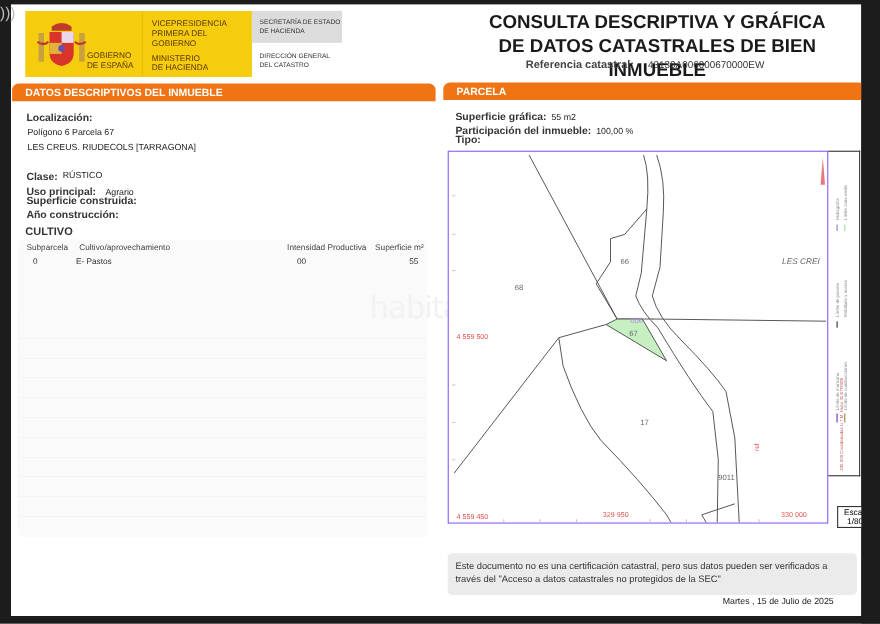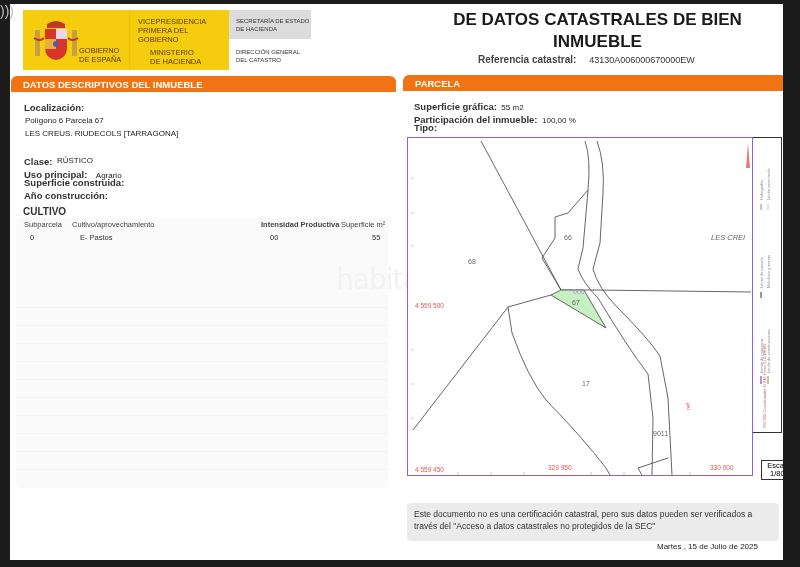--- a/index.html
+++ b/index.html
@@ -6,21 +6,21 @@
   body { width:800px; height:567px; position:relative; overflow:hidden; background:#1c1c1c; font-family:"Liberation Sans", sans-serif; }
   .page { position:absolute; left:10px; top:4px; width:773px; height:556px; background:#fff; }
   .edge-icon { position:absolute; left:0; top:0; width:14px; height:22px; color:#bbb; font-size:14px; line-height:22px; }
   .dark-right { position:absolute; right:0; top:0; width:17px; height:567px; background:#1c1c1c; }
   
   .hdr-yellow { position:absolute; left:23px; top:10px; width:206px; height:60px; background:#f6cc0f; }
   .hdr-yellow .divider { position:absolute; left:106px; top:0; width:1px; height:60px; background:#e9bd07; }
   .shield { position:absolute; left:9px; top:8px; width:48px; height:44px; }
   .gob-text { position:absolute; left:56px; top:36px; font-size:7.5px; line-height:9px; color:#5b3a00; }
   .vice { position:absolute; left:115px; top:7px; font-size:7.5px; line-height:9px; color:#5b3a00; }
-  .mini { position:absolute; left:115px; top:38px; font-size:7.5px; line-height:9px; color:#5b3a00;margin-left:12px; }
+  .mini { position:absolute; left:115px; top:38px; font-size:7.5px; line-height:9px; color:#5b3a00; }
   .secr { position:absolute; left:229px; top:10px; width:82px; height:29px; background:#dcdcdc; }
   .secr span { position:absolute; left:7px; top:7px; font-size:6px; line-height:8px; color:#333; }
   .dgc { position:absolute; left:236px; top:48px; font-size:6px; line-height:8px; color:#333; }
   .title { position:absolute; left:415px; top:9px; width:365px; text-align:center; font-size:17px; line-height:22px; font-weight:bold; color:#1a1a1a; }
   .refline { position:absolute; left:478px; top:54px; font-size:10px; color:#333; }
   .refline .lbl { font-weight:bold; color:#444; margin-right:10px; }
   .refline .val { font-size:9px; }
   
   .panel-head { position:absolute; height:16px; background:#f07314; border-radius:6px 6px 0 0; color:#fff; font-size:9.5px; font-weight:bold; line-height:17px; padding-left:12px; box-sizing:border-box; }
   .left-head { left:11px; top:76px; width:385px; }
@@ -77,20 +77,21 @@
     <div>SECRETARÍA DE ESTADO</div>
     <div>DE HACIENDA</div>
   </span>
 </div>
 <div class="dgc">
   <div>DIRECCIÓN GENERAL</div>
   <div>DEL CATASTRO</div>
 </div>
 
 <div class="title">
+  <div>CONSULTA DESCRIPTIVA Y GRÁFICA</div>
   <div>DE DATOS CATASTRALES DE BIEN INMUEBLE</div>
 </div>
 <div class="refline">
   <span class="lbl">Referencia catastral:</span>
   <span class="val">43130A006000670000EW</span>
 </div>
 
 <div class="panel-head left-head">DATOS DESCRIPTIVOS DEL INMUEBLE</div>
 
 <div class="f label-b" style="left:24px;top:102px;">Localización:</div>
@@ -106,24 +107,24 @@
   <span class="val-s" style="margin-left:4px;">Agrario</span>
 </div>
 <div class="f label-b" style="left:24px;top:177px;">Superficie construida:</div>
 <div class="f label-b" style="left:24px;top:190px;">Año construcción:</div>
 
 <div class="f label-b" style="left:23px;top:206px;font-size:10px;text-align:center;">CULTIVO</div>
 <div class="cult-box"></div>
 <div class="lines"></div>
 <div class="cult-head" style="left:24px;">Subparcela</div>
 <div class="cult-head" style="left:72px;">Cultivo/aprovechamiento</div>
-<div class="cult-head" style="left:261px;font-weight:bold;">Intensidad Productiva</div>
+<div class="cult-head" style="left:261px;">Intensidad Productiva</div>
 <div class="cult-head" style="left:341px;">Superficie m²</div>
 <div class="cult-row" style="left:30px;">0</div>
-<div class="cult-row" style="left:80px;">E- Pastos</div>
+<div class="cult-row" style="left:69px;">E- Pastos</div>
 <div class="cult-row" style="left:270px;">00</div>
 <div class="cult-row" style="left:372px;">55</div>
 
 <div class="watermark">habitaclia</div>
 
 <div class="panel-head right-head">PARCELA</div>
 <div class="f" style="left:414px;top:96px;">
   <span class="label-b">Superficie gráfica:</span>
   <span class="val-s">55 m2</span>
 </div>

